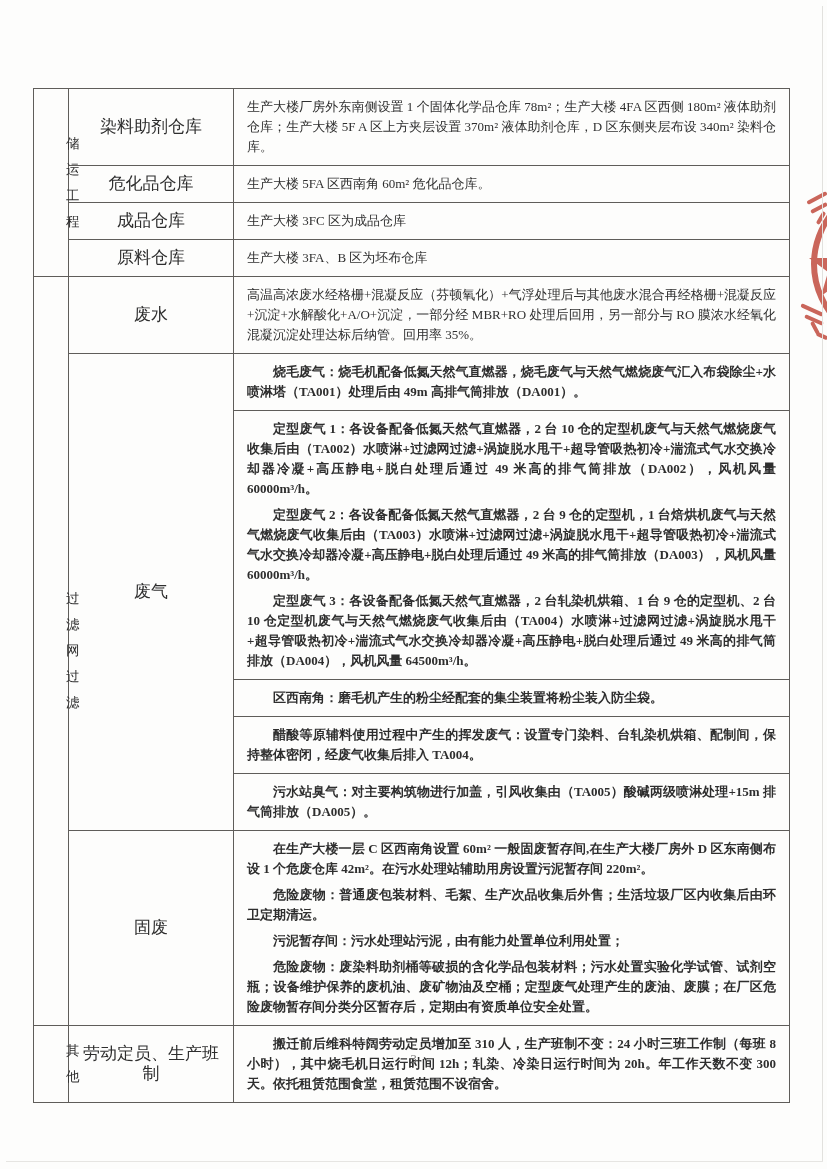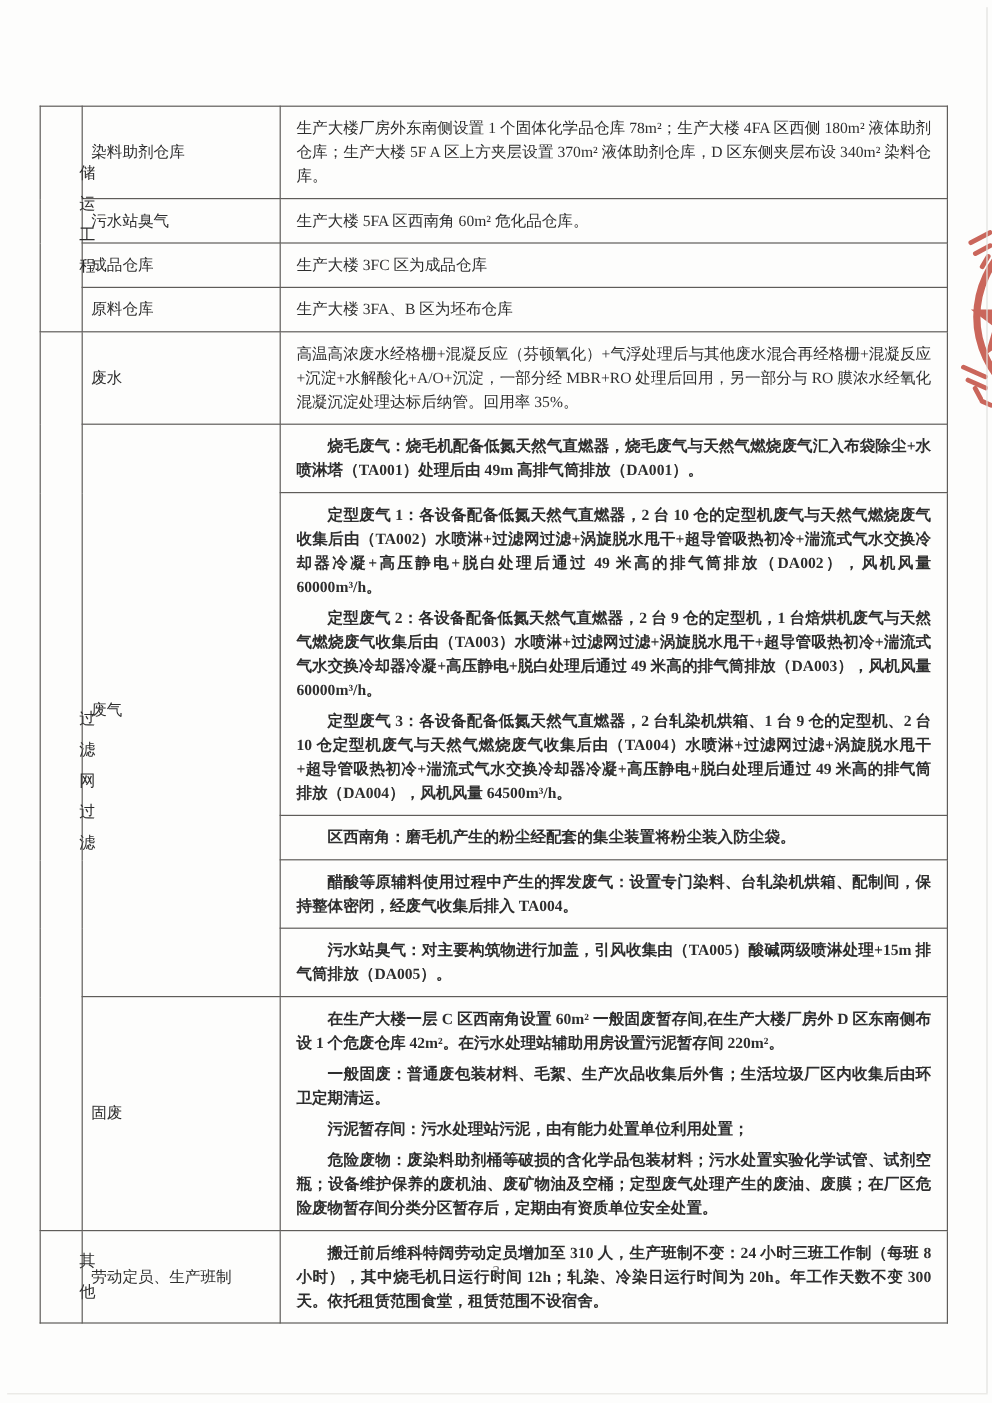--- a/index.html
+++ b/index.html
@@ -45,21 +45,22 @@
     width: 1.15em;
     word-break: break-all;
     line-height: 26px;
     font-size: 13.5px;
     letter-spacing: 0;
     text-align: center;
     margin-left: 28px;
   }
   td.label-col {
     width: 150px;
-    font-size: 13px;
+    text-align: center;
+    font-size: 17px;
   }
   td.content-col p {
     margin: 6px;
     text-align: justify;
   }
   td.content-col p.indent {
     text-indent: 2em;
     font-weight: bold;
   }
   .page-number {
@@ -90,21 +91,21 @@
       <tr>
     <td class="section-col" rowspan="4">
       <span class="vstack">储运工程</span>
     </td>
     <td class="label-col">染料助剂仓库</td>
     <td class="content-col">
       <p>生产大楼厂房外东南侧设置 1 个固体化学品仓库 78m²；生产大楼 4FA 区西侧 180m² 液体助剂仓库；生产大楼 5F A 区上方夹层设置 370m² 液体助剂仓库，D 区东侧夹层布设 340m² 染料仓库。</p>
     </td>
   </tr>
   <tr>
-    <td class="label-col">污水站臭气</td>
+    <td class="label-col">危化品仓库</td>
     <td class="content-col">
       <p>生产大楼 5FA 区西南角 60m² 危化品仓库。</p>
     </td>
   </tr>
   <tr>
     <td class="label-col">成品仓库</td>
     <td class="content-col">
       <p>生产大楼 3FC 区为成品仓库</p>
     </td>
   </tr>
@@ -149,21 +150,21 @@
   </tr>
   <tr>
     <td class="content-col">
       <p class="indent">污水站臭气：对主要构筑物进行加盖，引风收集由（TA005）酸碱两级喷淋处理+15m 排气筒排放（DA005）。</p>
     </td>
   </tr>
   <tr>
     <td class="label-col">固废</td>
     <td class="content-col">
       <p class="indent">在生产大楼一层 C 区西南角设置 60m² 一般固废暂存间,在生产大楼厂房外 D 区东南侧布设 1 个危废仓库 42m²。在污水处理站辅助用房设置污泥暂存间 220m²。</p>
-      <p class="indent">一般固废：普通废包装材料、毛絮、生产次品收集后外售；生活垃圾厂区内收集后由环卫定期清运。</p>
+      <p class="indent">危险废物：普通废包装材料、毛絮、生产次品收集后外售；生活垃圾厂区内收集后由环卫定期清运。</p>
       <p class="indent">污泥暂存间：污水处理站污泥，由有能力处置单位利用处置；</p>
       <p class="indent">危险废物：废染料助剂桶等破损的含化学品包装材料；污水处置实验化学试管、试剂空瓶；设备维护保养的废机油、废矿物油及空桶；定型废气处理产生的废油、废膜；在厂区危险废物暂存间分类分区暂存后，定期由有资质单位安全处置。</p>
     </td>
   </tr>
 
   <tr>
     <td class="section-col">
       <span class="vstack">其他</span>
     </td>
     <td class="label-col">劳动定员、生产班制</td>

